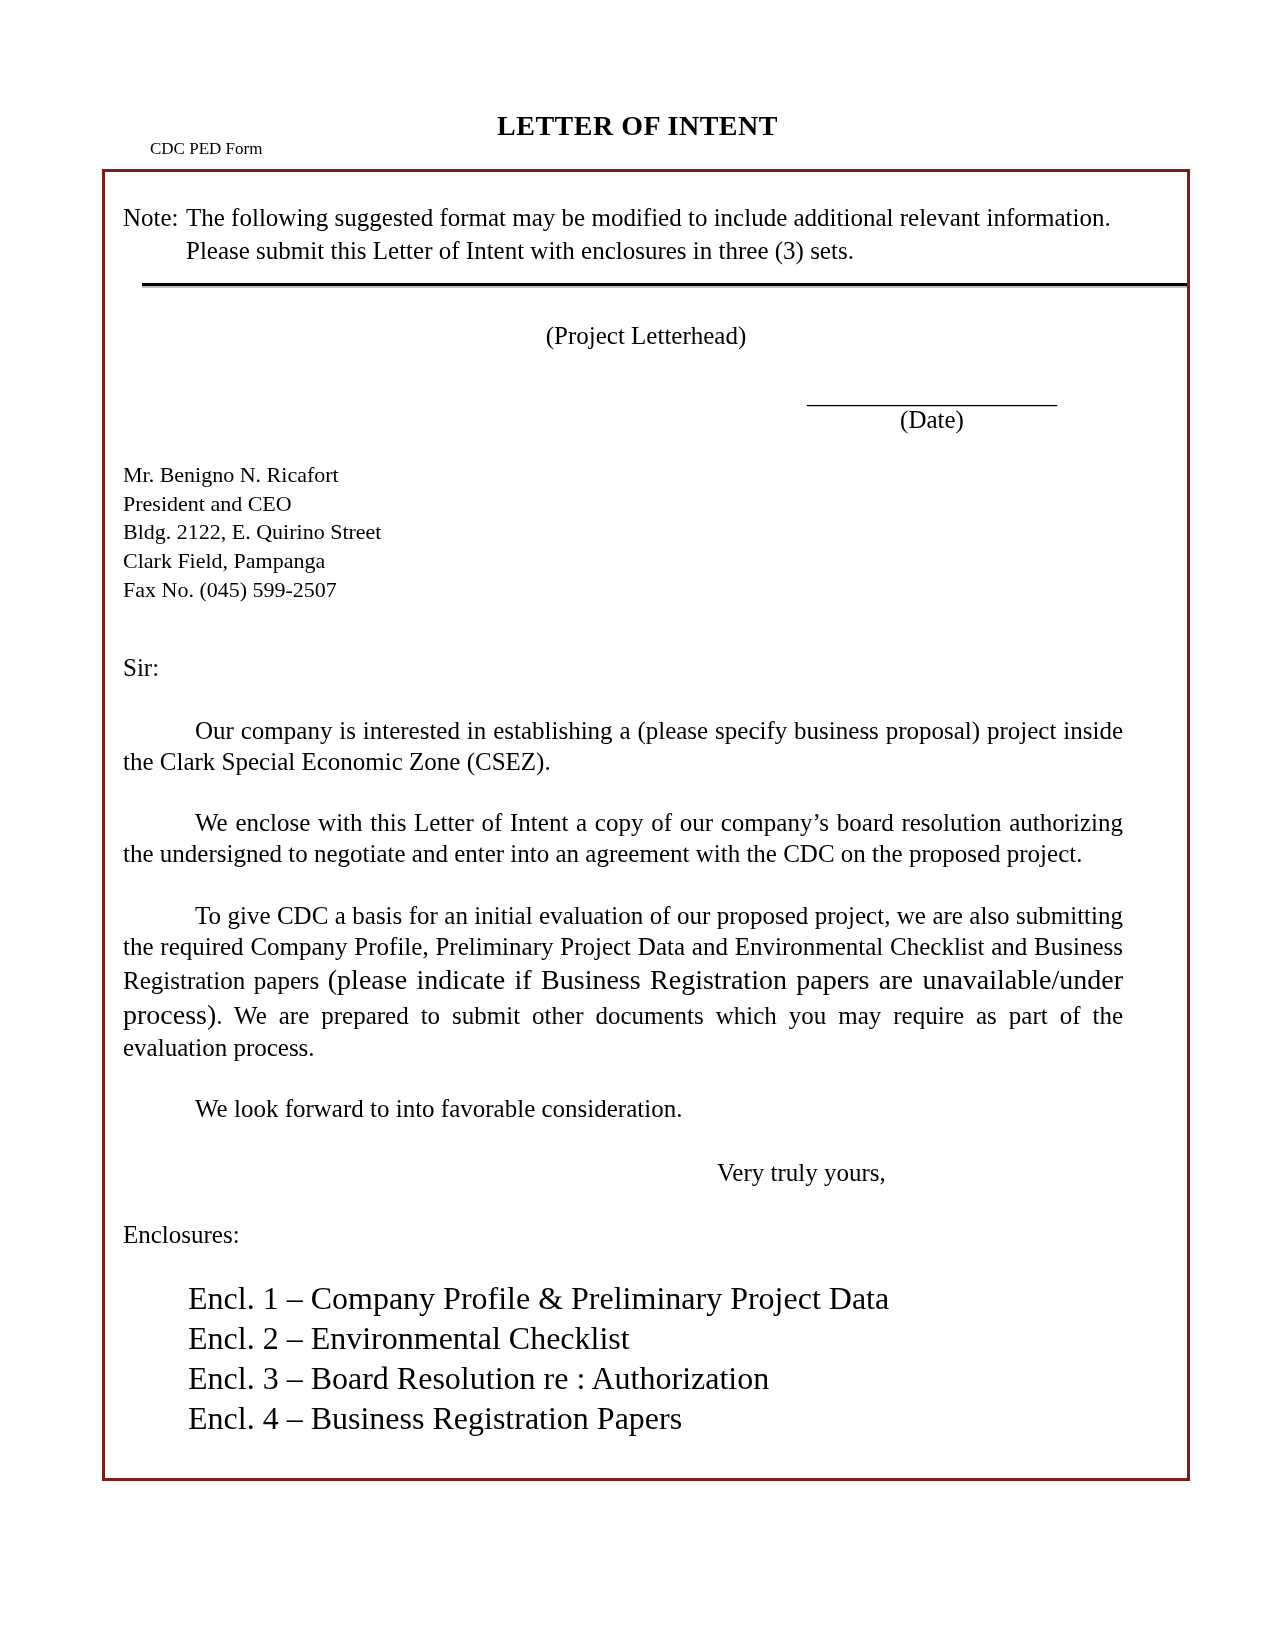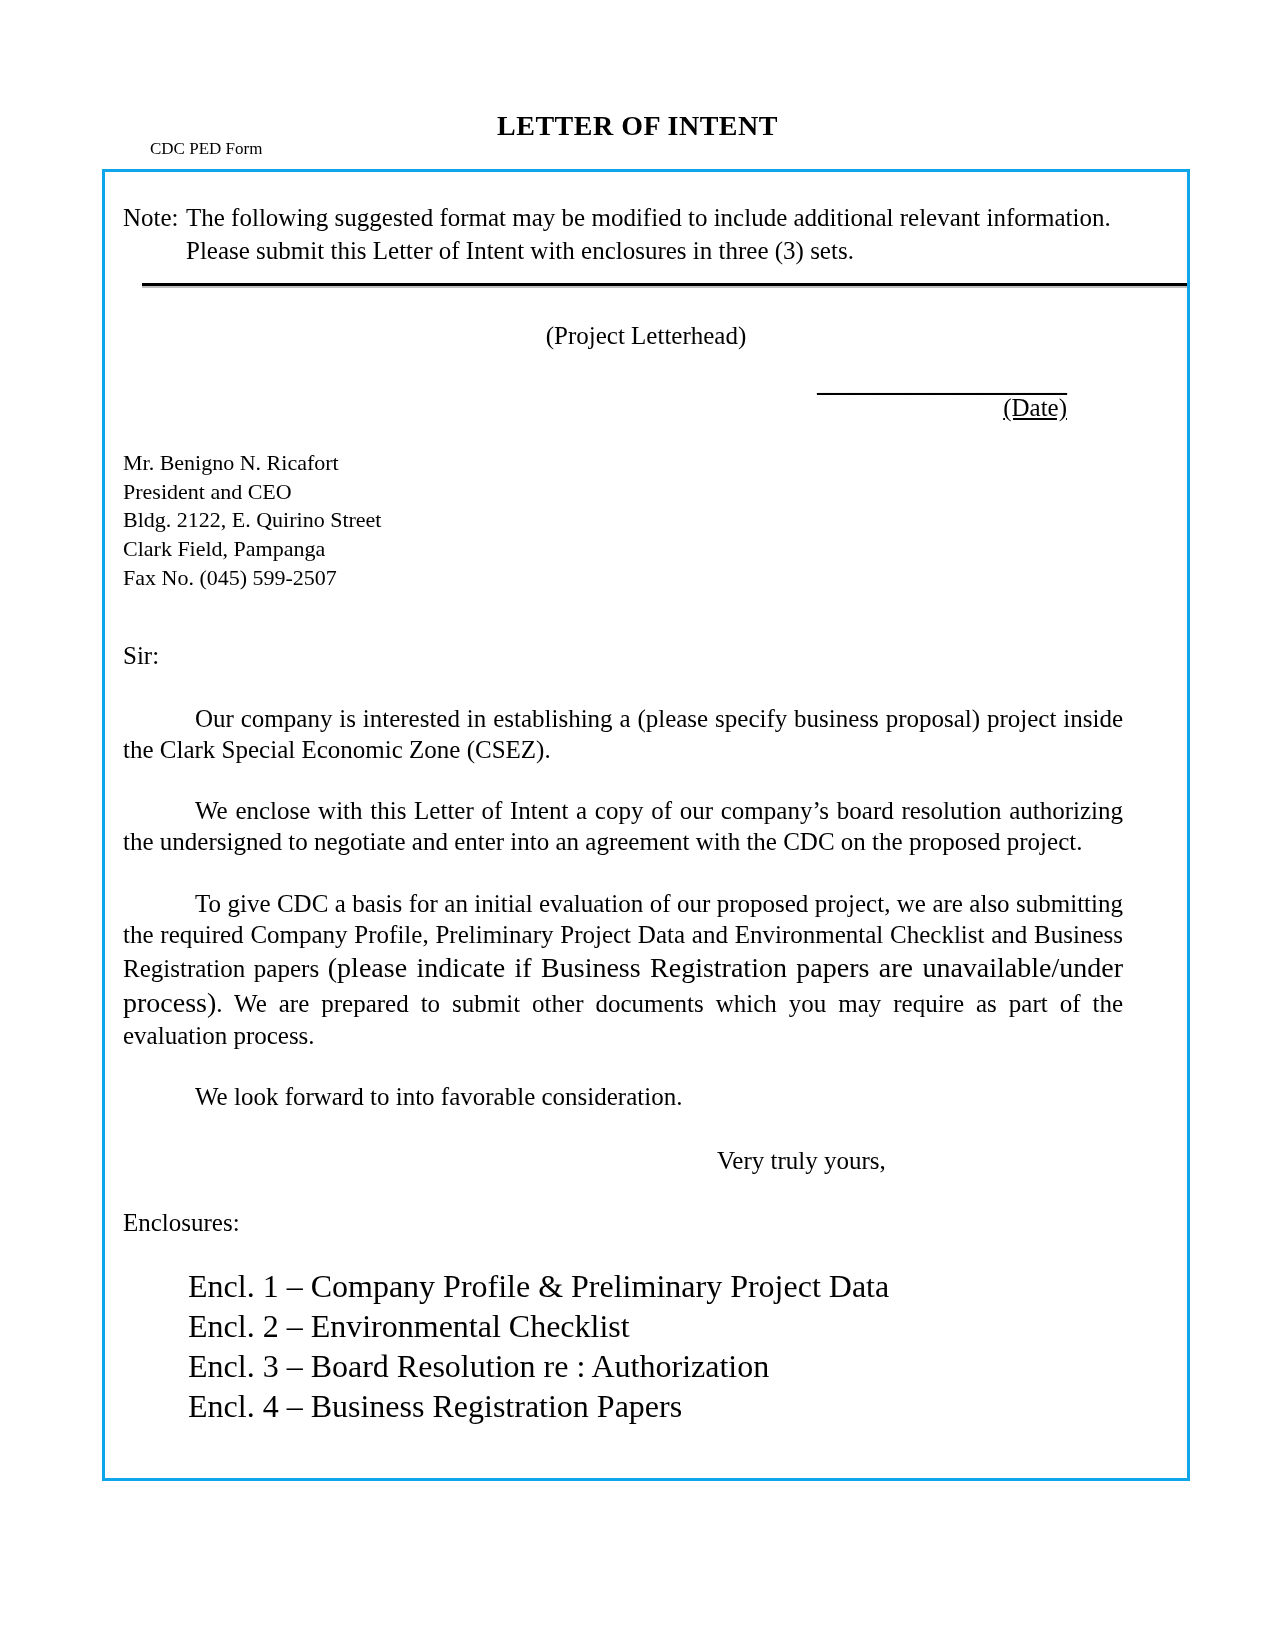--- a/index.html
+++ b/index.html
@@ -17,21 +17,21 @@
     text-align: center; font-size: 28px; font-weight: bold; letter-spacing: 0.5px;
   }
   .form-label {
     position: absolute; top: 139px; left: 150px;
     font-size: 17px;
   }
 
   .form-box {
     position: absolute; top: 169px; left: 102px;
     width: 1088px; height: 1312px;
-    border: 3px solid #0ea5e9;
+    border: 3px solid #7f1d1d;
     background: #fff;
   }
   .box-inner { position: relative; width: 100%; height: 100%; }
 
   .note-row {
     display: flex; margin: 30px 40px 0 18px;
     font-size: 25px; line-height: 1.3;
   }
   .note-label { flex: 0 0 63px; }
   .note-text { flex: 1; }
@@ -41,22 +41,22 @@
     margin: 16px 0 0 37px;
     box-shadow: 0 2px 0 rgba(0,0,0,0.25);
   }
 
   .letterhead {
     margin-top: 36px; text-align: center;
     font-size: 25px;
   }
 
   .date-block {
-    width: 270px; margin: 22px 120px 0 auto;
-    text-align: right; font-size: 25px; text-decoration: underline;
+    width: 270px; margin: 34px 120px 0 auto;
+    text-align: center; font-size: 25px;
   }
   .date-line { line-height: 0.85; white-space: nowrap; }
   .date-label { line-height: 1.2; }
 
   .recipient {
     margin: 26px 0 0 18px;
     font-size: 22px; line-height: 1.3;
   }
 
   .salutation { margin: 48px 0 0 18px; font-size: 25px; line-height: 1.3; }

